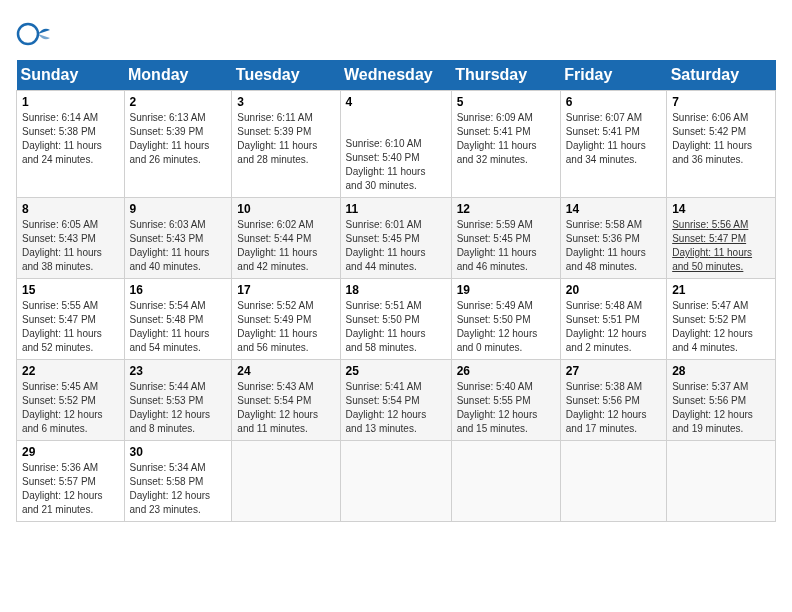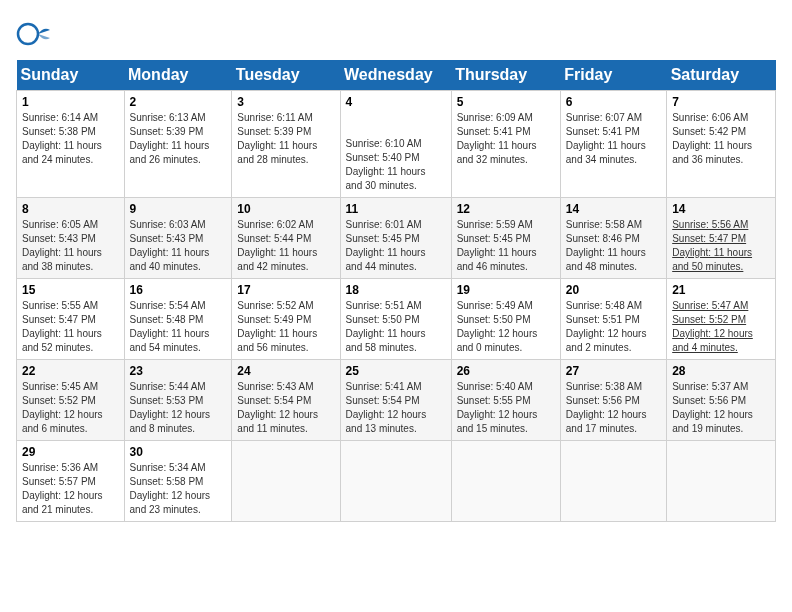--- a/index.html
+++ b/index.html
@@ -200,21 +200,21 @@
         <td>
           <span class="day-num">12</span>
           <div class="day-info" style="white-space: pre-line;">Sunrise: 5:59 AM
 Sunset: 5:45 PM
 Daylight: 11 hours
 and 46 minutes.</div>
         </td>
         <td>
           <span class="day-num">14</span>
           <div class="day-info" style="white-space: pre-line;">Sunrise: 5:58 AM
-Sunset: 8:46 PM
+Sunset: 5:36 PM
 Daylight: 11 hours
 and 48 minutes.</div>
         </td>
         <td>
           <span class="day-num">14</span>
           <div class="day-info" style="white-space: pre-line; text-decoration: underline;">Sunrise: 5:56 AM
 Sunset: 5:47 PM
 Daylight: 11 hours
 and 50 minutes.</div>
         </td>
@@ -257,21 +257,21 @@
         </td>
         <td>
           <span class="day-num">20</span>
           <div class="day-info" style="white-space: pre-line;">Sunrise: 5:48 AM
 Sunset: 5:51 PM
 Daylight: 12 hours
 and 2 minutes.</div>
         </td>
         <td>
           <span class="day-num">21</span>
-          <div class="day-info" style="white-space: pre-line; text-decoration: underline;">Sunrise: 5:47 AM
+          <div class="day-info" style="white-space: pre-line;">Sunrise: 5:47 AM
 Sunset: 5:52 PM
 Daylight: 12 hours
 and 4 minutes.</div>
         </td>
       </tr>
       <tr>
         <td>
           <span class="day-num">22</span>
           <div class="day-info" style="white-space: pre-line;">Sunrise: 5:45 AM
 Sunset: 5:52 PM

